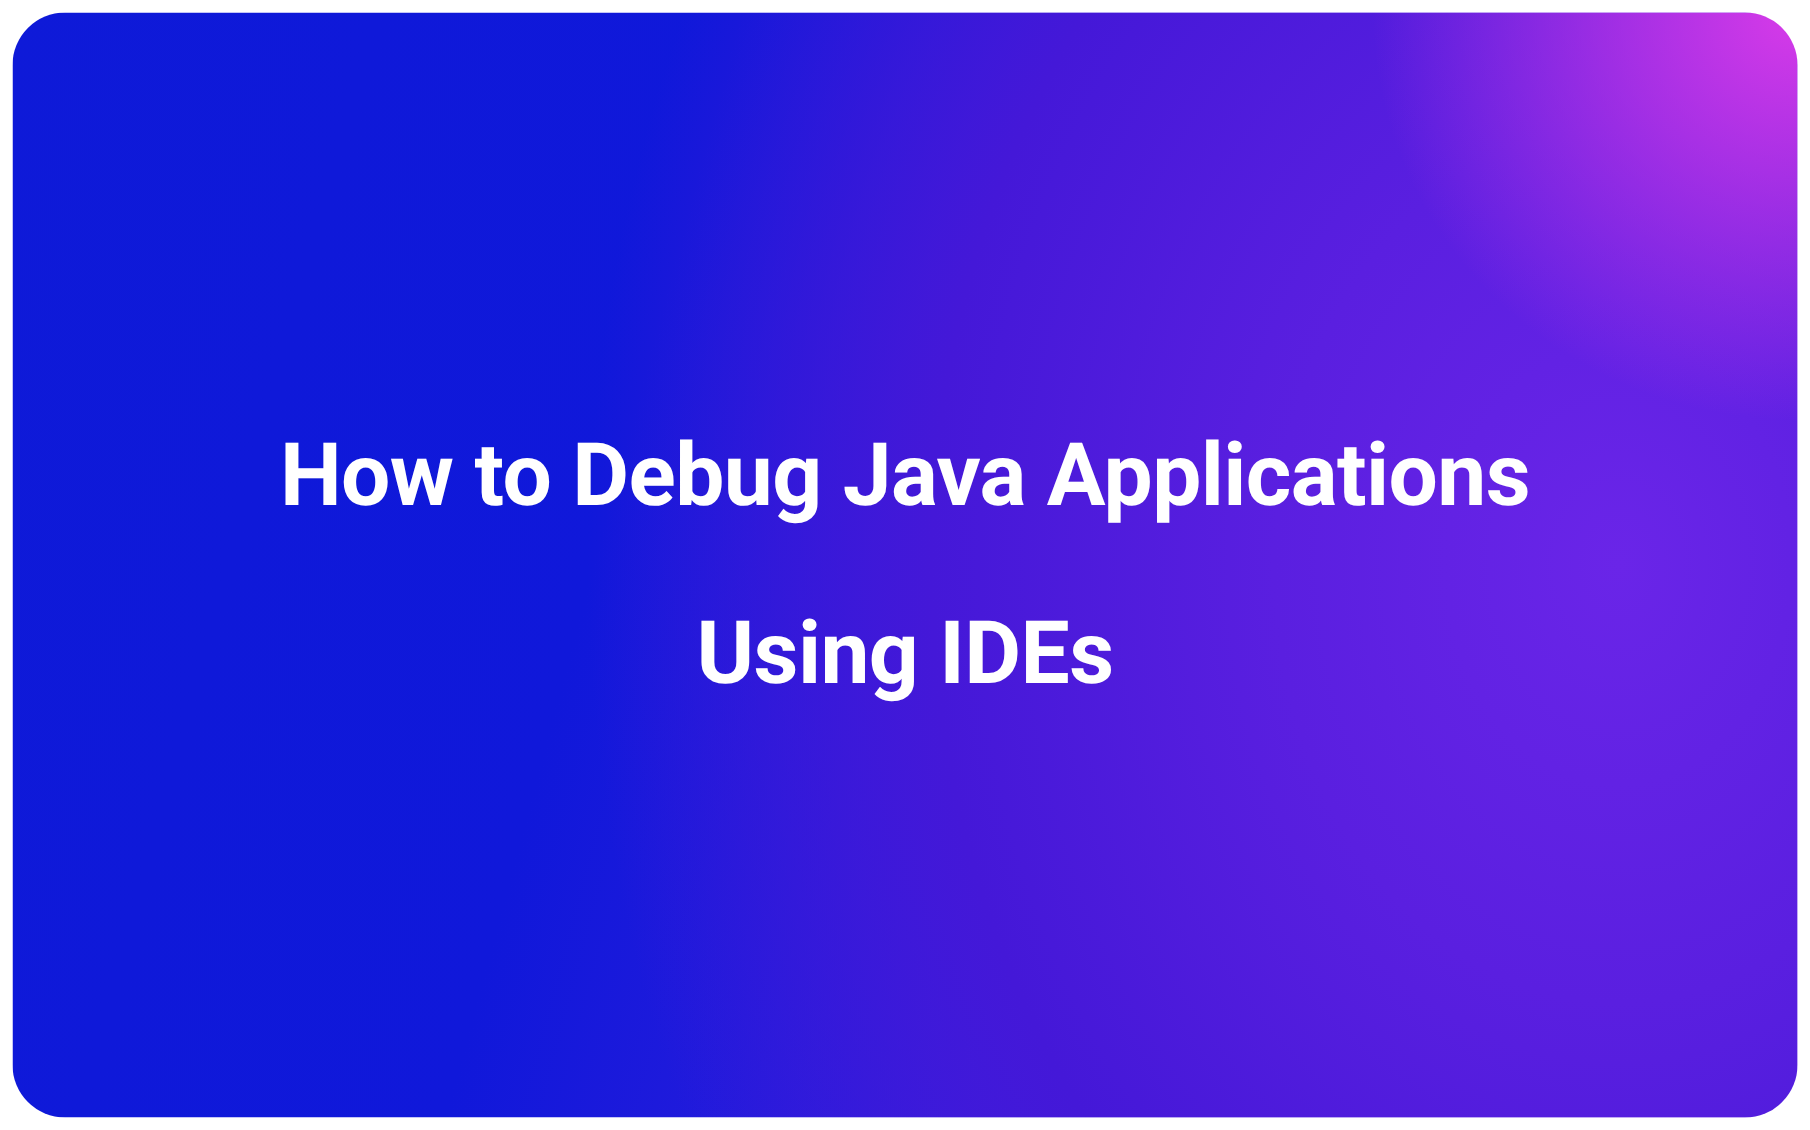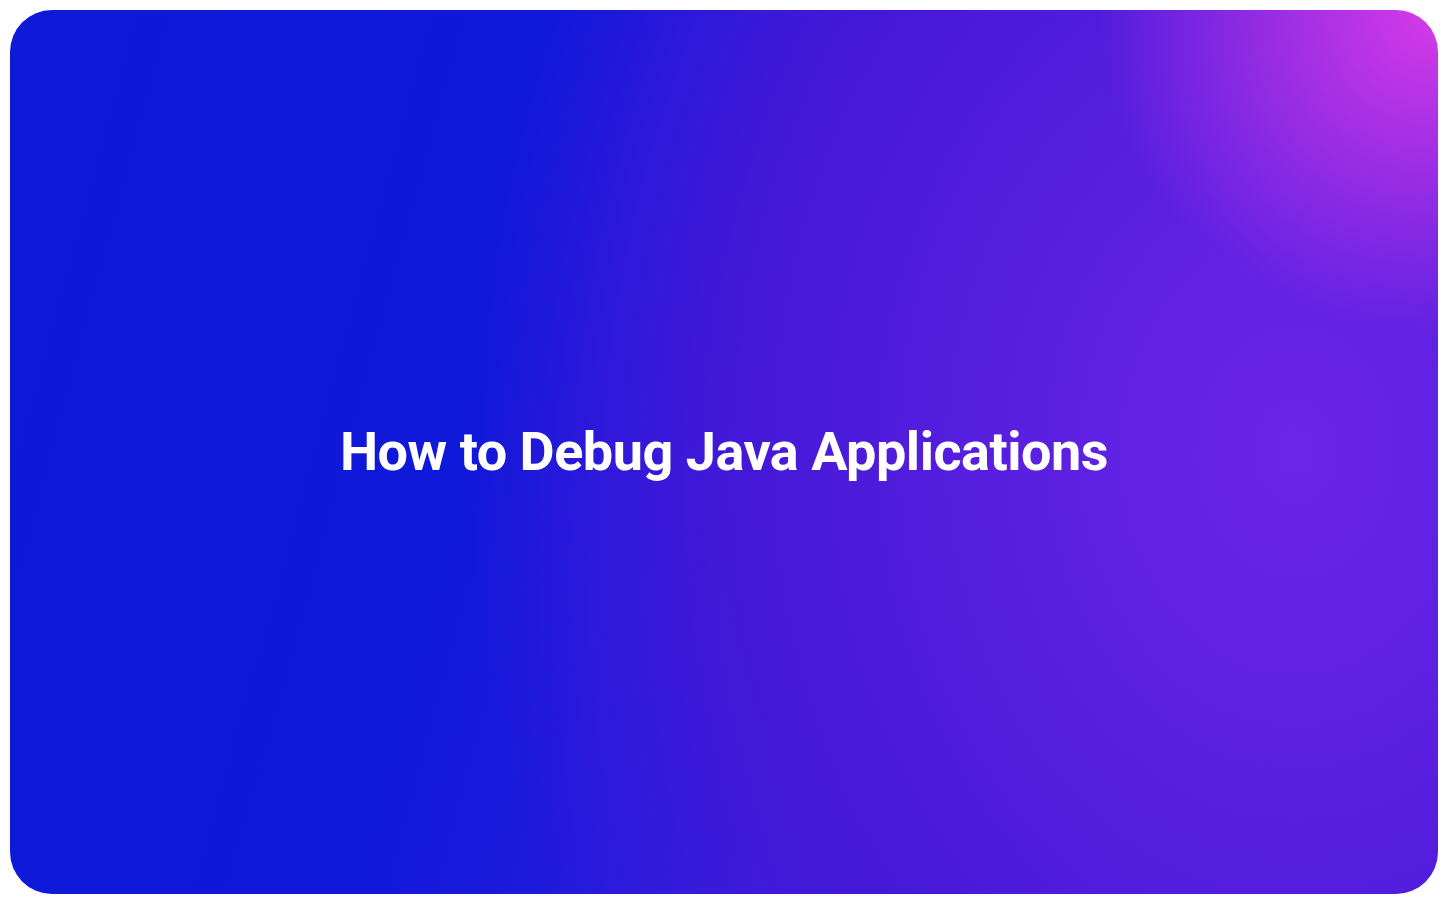--- a/index.html
+++ b/index.html
@@ -29,29 +29,30 @@
         radial-gradient(ellipse 1100px 1400px at 90% 50%, #6a25e8 0%, #5a1fe0 25%, #4418d8 50%, rgba(68, 24, 216, 0) 75%),
         linear-gradient(105deg, #0e1ad8 0%, #1018da 35%, #2a1cdd 55%, #4020e0 70%, #5825e5 85%, #7030ea 100%);
       display: flex;
       flex-direction: column;
       align-items: center;
       justify-content: center;
     }
     
     .title-line {
       color: #ffffff;
-      font-size: 54px;
+      font-size: 70px;
       font-weight: 700;
       line-height: 1.2;
       text-align: center;
       letter-spacing: -0.5px;
     }
     
     .title-line + .title-line {
       margin-top: 58px;
     }
   </style>
 </head>
 <body>
 
 <div class="card">
   <div class="title-line">How to Debug Java Applications</div>
+  <div class="title-line">Using IDEs</div>
 </div>
 
 </body></html>

